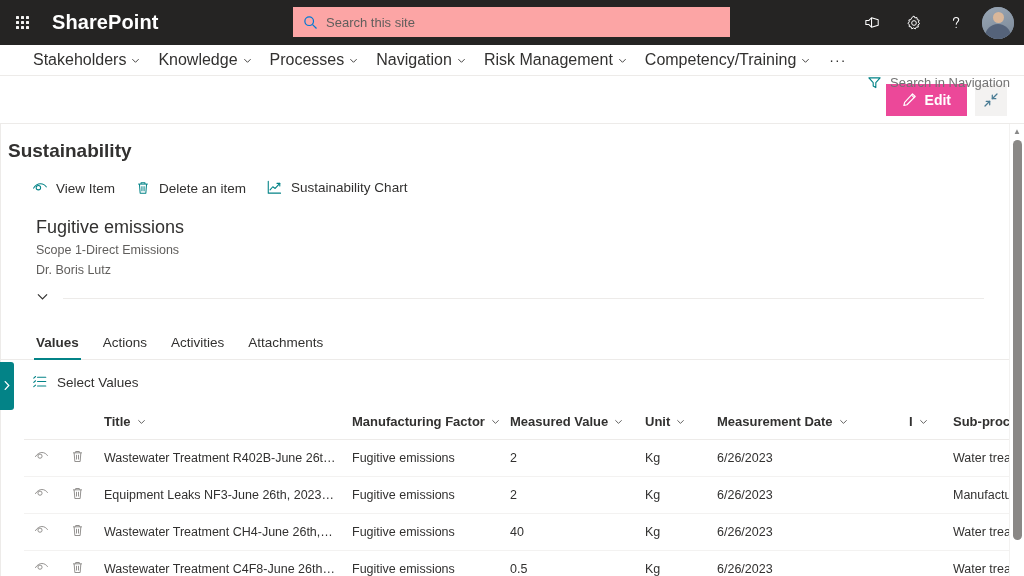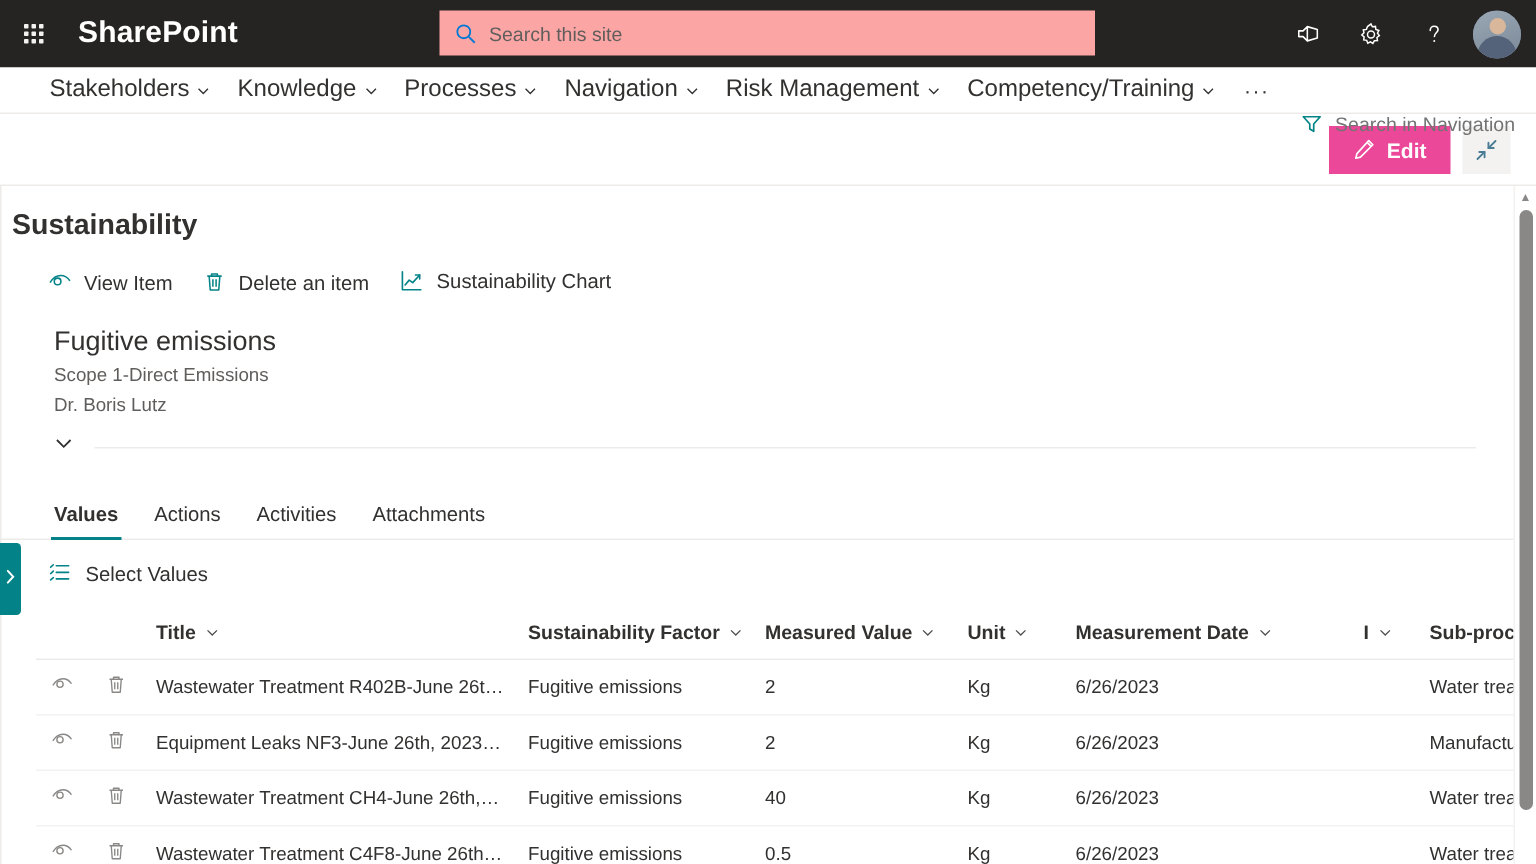--- a/index.html
+++ b/index.html
@@ -580,21 +580,21 @@
               <span>Title</span>
               <span class="th-chev">
                 <svg width="9" height="9" viewBox="0 0 10 10" fill="none" stroke="#323130" stroke-width="1">
                     <path d="M1.5 3.6 L5 7.1 L8.5 3.6"></path>
                   </svg>
               </span>
             </span>
           </th>
           <th>
             <span class="th-in">
-              <span>Sustainability Factor</span>
+              <span>Manufacturing Factor</span>
               <span class="th-chev">
                 <svg width="9" height="9" viewBox="0 0 10 10" fill="none" stroke="#323130" stroke-width="1">
                     <path d="M1.5 3.6 L5 7.1 L8.5 3.6"></path>
                   </svg>
               </span>
             </span>
           </th>
           <th>
             <span class="th-in">
               <span>Measured Value</span>

